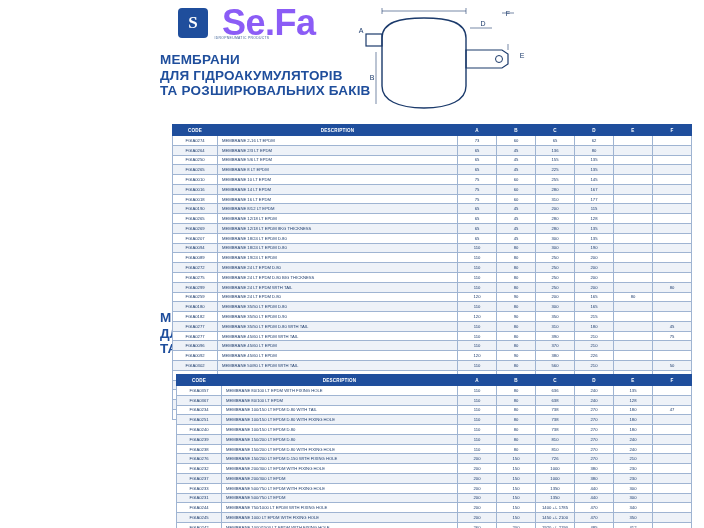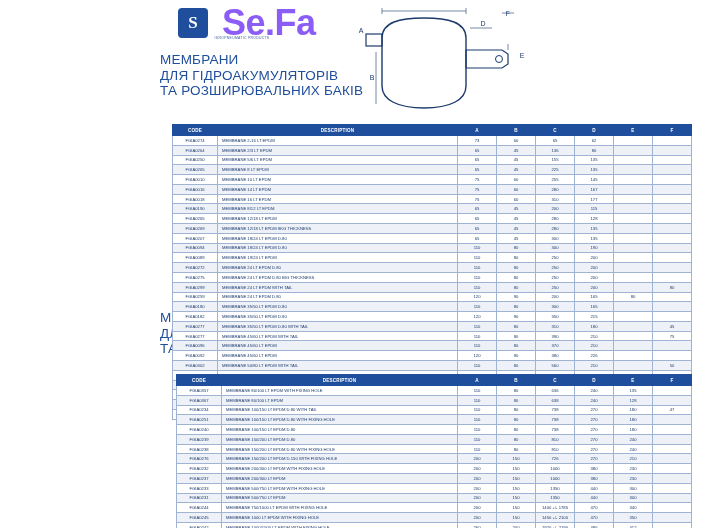--- a/index.html
+++ b/index.html
@@ -28,21 +28,21 @@
     color:#8b5cf6;font-family:"Liberation Sans",sans-serif;
   }
   .logo-sub{
     position:absolute;left:182px;top:36px;font-size:3.4px;letter-spacing:.3px;
     color:#3a5f94;width:120px;text-align:center;
   }
 
   
   .heading{
     position:absolute;
-    font-weight:normal;color:#1f4e9c;
+    font-weight:bold;color:#1f4e9c;
     font-size:13.5px;line-height:15.5px;letter-spacing:.2px;
   }
   .heading.h1{left:160px;top:52px;width:240px;}
   .heading.h2{left:160px;top:310px;width:250px;}
   .heading div{white-space:nowrap;}
 
   
   table{
     border-collapse:collapse;position:absolute;
     font-size:4.2px;

